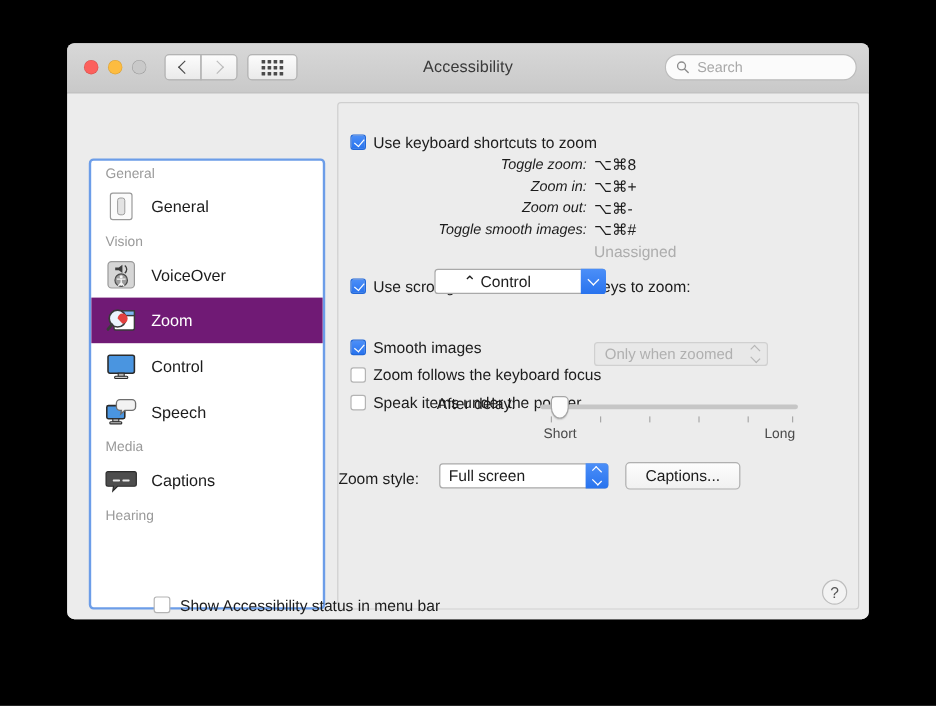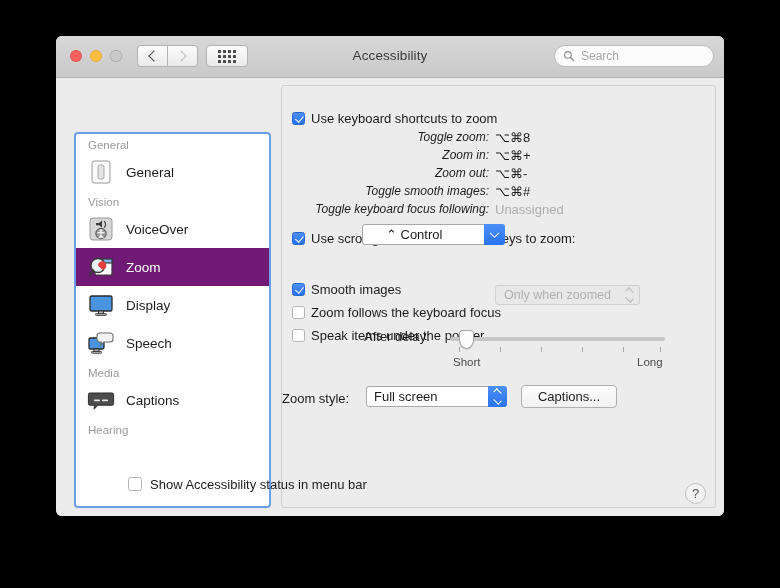--- a/index.html
+++ b/index.html
@@ -261,21 +261,21 @@
     background: linear-gradient(to bottom,#fdfdfd,#f1f1f1);
     border: 1px solid #b0b0b0;
     border-radius: 4px;
     box-sizing: border-box;
     display: flex; align-items: center; justify-content: center;
     font-size: 13px; color: #1c1c1c;
   }
 
   
   #bottombar { position: absolute; left: 0; right: 0; bottom: 0; height: 40px; }
-  #cb-menubar-row { position: absolute; left: 26px; top: 0; display: flex; align-items: flex-start; padding-left: 46px; }
+  #cb-menubar-row { position: absolute; left: 26px; top: 20px; display: flex; align-items: flex-start; padding-left: 46px; }
   #cb-menubar-row .cbox { width: 14px; height: 14px; margin-right: 8px; }
   #cb-menubar-row .cb-label { font-size: 13px; }
   #btn-help {
     position: absolute; right: 18px; top: 6px;
     width: 21px; height: 21px; border-radius: 50%;
     background: #f3f3f3;
     border: 1px solid #bdbdbd;
     box-sizing: border-box;
     display: flex; align-items: center; justify-content: center;
     font-size: 13px; color: #555;
@@ -362,21 +362,21 @@
         </svg>
         <span>Zoom</span>
       </div>
 
       <div class="side-item">
         <svg class="side-icon" viewBox="0 0 28 28">
           <rect x="3" y="5" width="22" height="15" rx="1.6" fill="#4a95e0" stroke="#2b2b2b" stroke-width="1.3"></rect>
           <rect x="11.5" y="20" width="5" height="3" fill="#b6b6b6" stroke="#2b2b2b" stroke-width="0.9"></rect>
           <rect x="8.5" y="22.6" width="11" height="1.8" rx="0.8" fill="#c9c9c9" stroke="#2b2b2b" stroke-width="0.9"></rect>
         </svg>
-        <span>Display</span>
+        <span>Control</span>
       </div>
 
       <div class="side-item">
         <svg class="side-icon" viewBox="0 0 28 28">
           <rect x="2" y="9" width="15" height="11" rx="1.4" fill="#4a95e0" stroke="#2b2b2b" stroke-width="1.3"></rect>
           <rect x="7" y="20" width="5" height="2.6" fill="#b6b6b6" stroke="#2b2b2b" stroke-width="0.9"></rect>
           <rect x="4.5" y="22.4" width="10" height="1.8" rx="0.8" fill="#c9c9c9" stroke="#2b2b2b" stroke-width="0.9"></rect>
           <path d="M13 4 h10 a3 3 0 0 1 3 3 v3 a3 3 0 0 1 -3 3 h-6 l-3.4 3 l0.6 -3 h-1.2 a3 3 0 0 1 -3 -3 v-3 a3 3 0 0 1 3 -3 z" fill="#f2f2f2" stroke="#6e6e6e" stroke-width="1.1"></path>
         </svg>
         <span>Speech</span>
@@ -409,21 +409,20 @@
 
       <div class="sc-label" style="left:0px; width:207px; top:62px;">Zoom in:</div>
       <div class="sc-value" style="left:213px; top:62px;">⌥⌘+</div>
 
       <div class="sc-label" style="left:0px; width:207px; top:80px;">Zoom out:</div>
       <div class="sc-value" style="left:213px; top:80px;">⌥⌘-</div>
 
       <div class="sc-label" style="left:0px; width:207px; top:98px;">Toggle smooth images:</div>
       <div class="sc-value" style="left:213px; top:98px;">⌥⌘#</div>
 
-      <div class="sc-label" style="left:0px; width:207px; top:116px;">Toggle keyboard focus following:</div>
       <div class="sc-value unassigned" style="left:213px; top:116px;">Unassigned</div>
 
       <div class="cbrow" style="left:10px; top:145px;">
         <span class="cbox on"></span>
         <span class="cb-label">Use scroll gesture with modifier keys to zoom:</span>
       </div>
 
       <div id="popup-modifier">
         <span class="pm-text">⌃ Control</span>
         <span class="pm-arrow">

